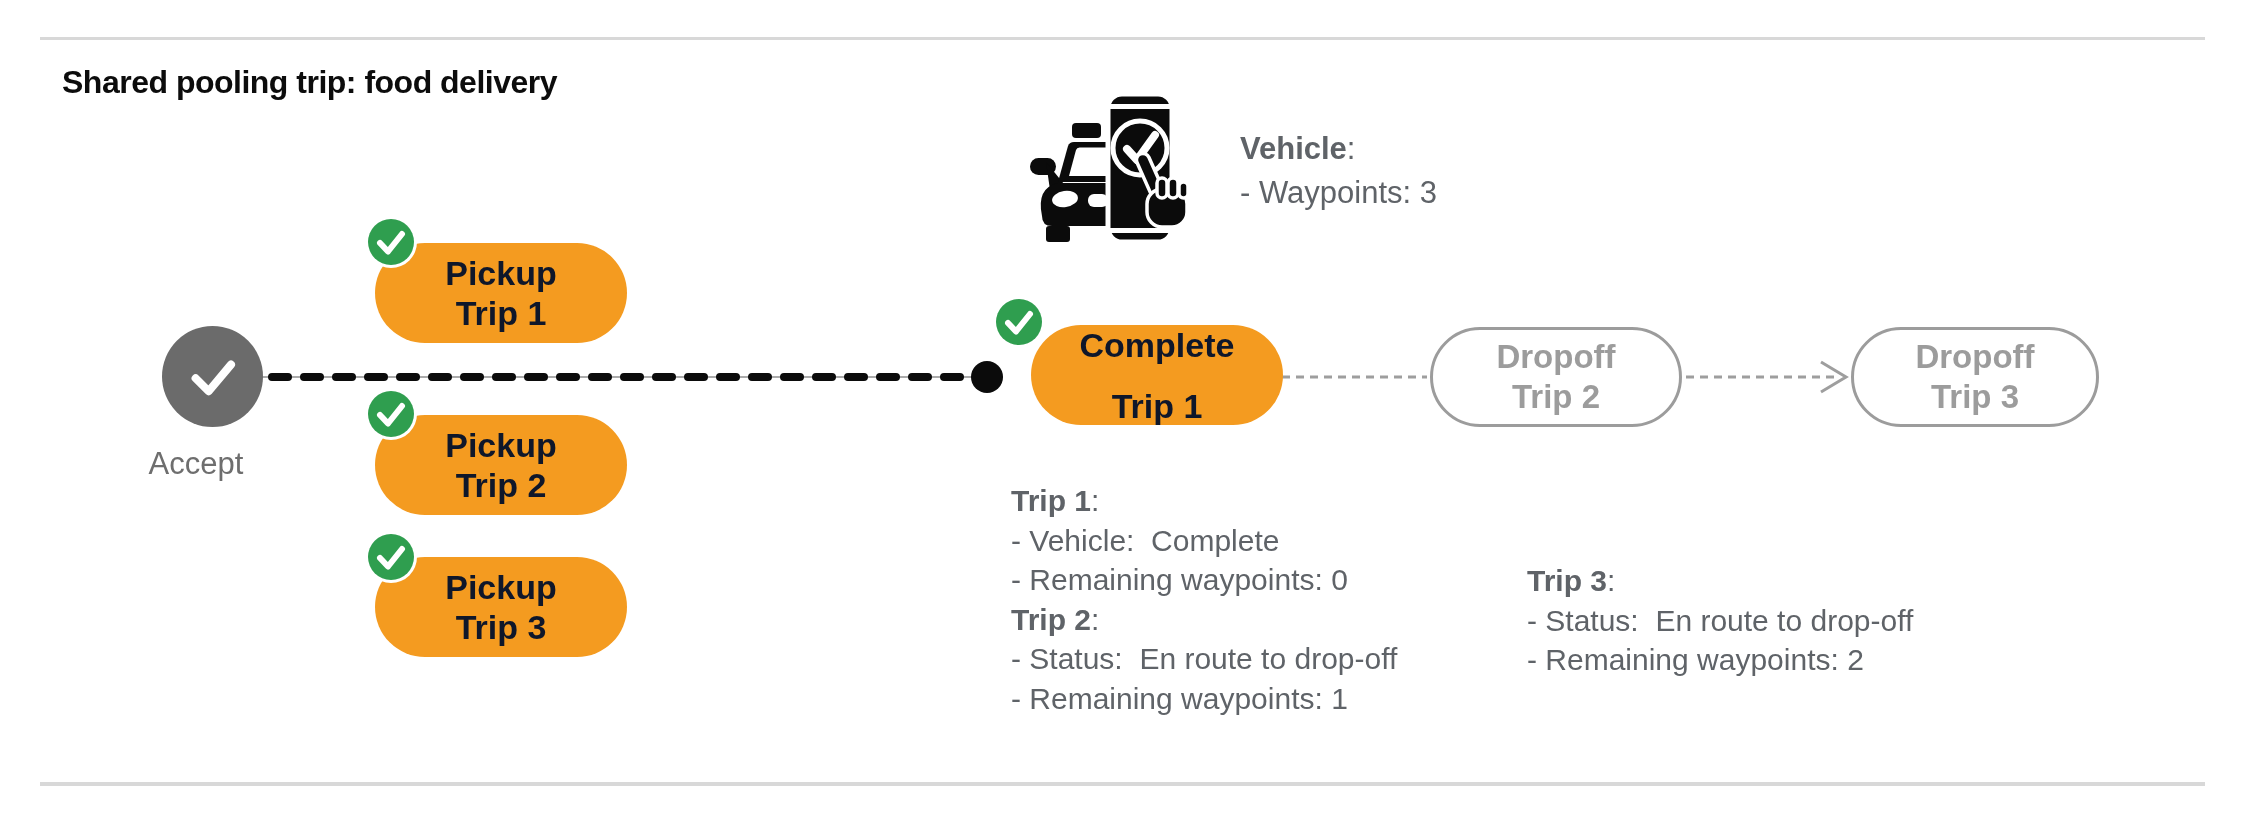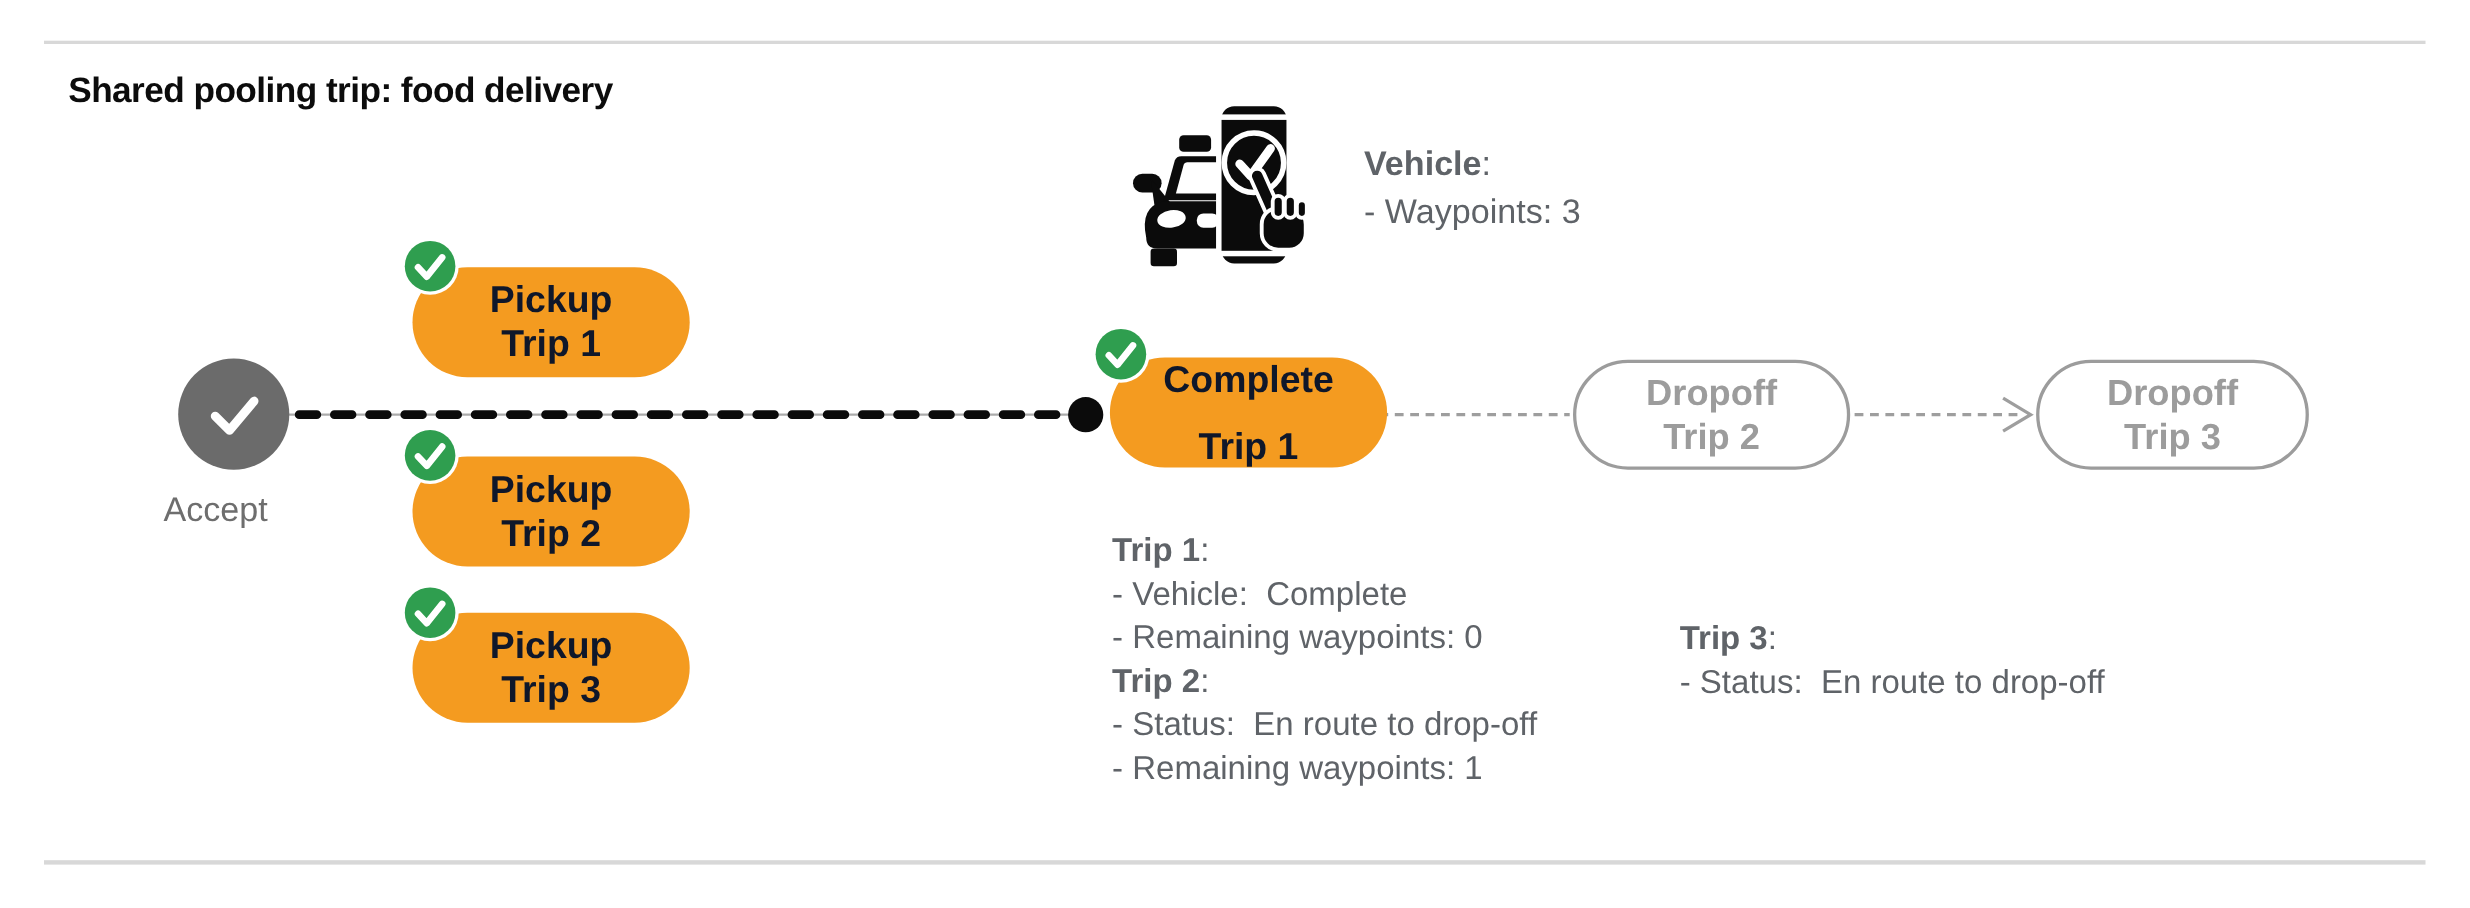--- a/index.html
+++ b/index.html
@@ -89,21 +89,21 @@
     </div>
     <div class="pill pill-orange" style="left:375px; top:415px;">
       <div>Pickup</div>
       <div>Trip 2</div>
     </div>
     <div class="pill pill-orange" style="left:375px; top:557px;">
       <div>Pickup</div>
       <div>Trip 3</div>
     </div>
 
-    <div class="pill pill-orange" style="left:1009px; top:325px;gap:21px;">
+    <div class="pill pill-orange" style="left:1031px; top:325px;gap:21px;">
       <div>Complete</div>
       <div>Trip 1</div>
     </div>
 
     <div class="badge" style="left:368px; top:219px;">
       <svg width="46" height="46" viewBox="0 0 46 46">
           <path d="M12 24 L20 32.5 L34 15" fill="none" stroke="#ffffff" stroke-width="6" stroke-linecap="round" stroke-linejoin="round"></path>
         </svg>
     </div>
     <div class="badge" style="left:368px; top:391px;">
@@ -168,15 +168,16 @@
     <div class="detail-line">- Vehicle:  Complete</div>
     <div class="detail-line">- Remaining waypoints: 0</div>
     <div><span class="b">Trip 2</span><span>:</span></div>
     <div class="detail-line">- Status:  En route to drop-off</div>
     <div class="detail-line">- Remaining waypoints: 1</div>
   </div>
 
   <div class="details block-b">
     <div><span class="b">Trip 3</span><span>:</span></div>
     <div class="detail-line">- Status:  En route to drop-off</div>
+    <div class="detail-line">- Remaining waypoints: 2</div>
   </div>
 
 </div>
 
 </body></html>

